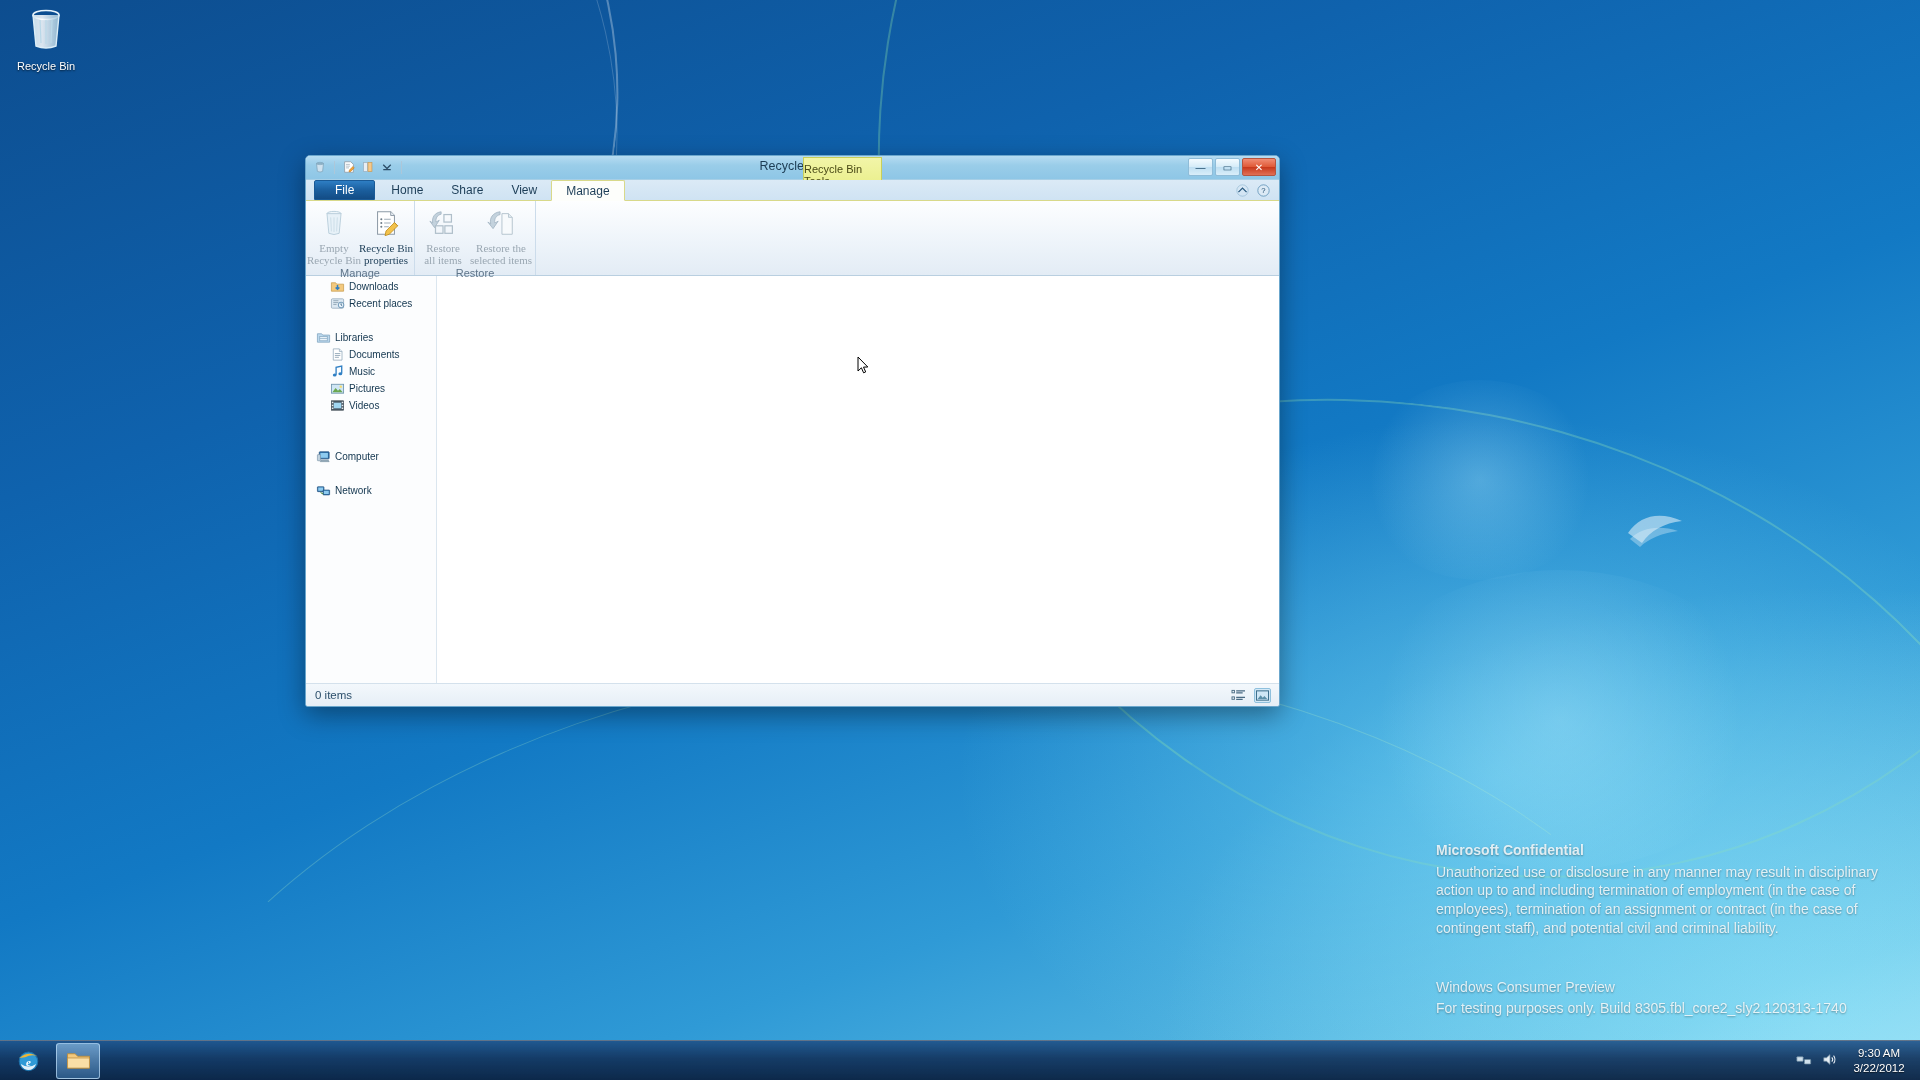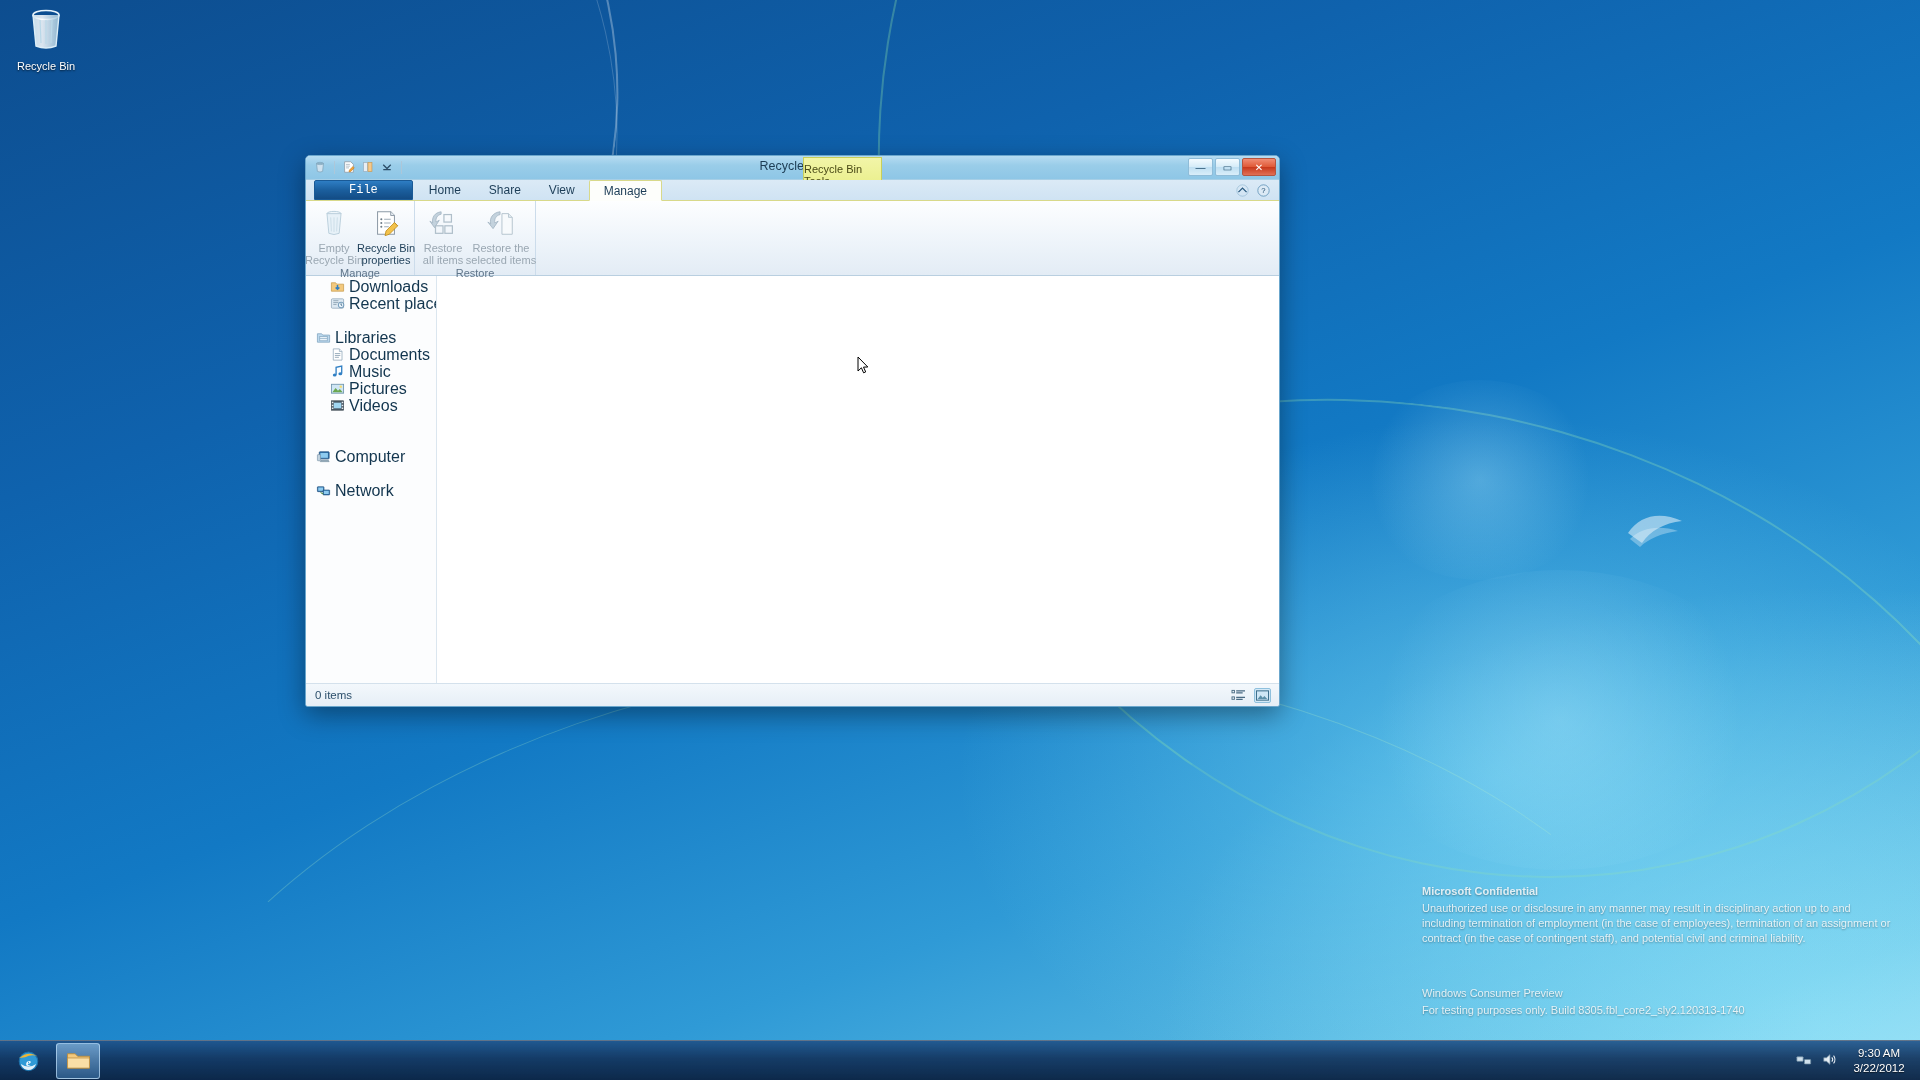--- a/index.html
+++ b/index.html
@@ -36,22 +36,22 @@
   
   #recycle-desktop-icon {
     position:absolute; left:8px; top:4px; width:76px; text-align:center;
     color:#fff; font-size:11px; line-height:1.25;
     text-shadow:0 1px 2px rgba(0,0,0,.75);
   }
   #recycle-desktop-icon .glyph { width:48px; height:48px; margin:0 auto 4px; }
 
   
   #watermark {
-    position:absolute; right:28px; bottom:62px; width:470px;
-    color:rgba(255,255,255,0.82); font-size:11px; line-height:1.34;
+    position:absolute; right:14px; bottom:62px; width:470px;
+    color:rgba(255,255,255,0.82); font-size:14px; line-height:1.34;
     text-shadow:0 1px 2px rgba(0,0,0,.35);
   }
   #watermark .wm-title { font-weight:bold; margin-bottom:3px; }
   #watermark .wm-body { margin-bottom:40px; }
   #watermark .wm-edition { font-weight:normal; margin-bottom:3px; }
 
   
   #taskbar {
     position:absolute; left:0; right:0; bottom:0; height:40px;
     background:linear-gradient(180deg, rgba(30,80,135,0.88) 0%, rgba(18,52,94,0.93) 45%, rgba(10,34,66,0.95) 100%);
@@ -125,21 +125,21 @@
     border-bottom:1px solid #d8d98a;
     display:flex; align-items:stretch;
   }
   .tab {
     padding:0 14px; display:flex; align-items:center; justify-content:center;
     font-size:12px; color:#1c3d57; position:relative;
   }
   .tab.file {
     background:linear-gradient(180deg,#2e7ec4 0%, #1b5f9e 50%, #134c85 100%);
     color:#fff; border:1px solid #1a5somewhere; border-radius:2px 2px 0 0;
-    margin:0 2px 0 8px; padding:0 34px;font-family:Liberation Mono, monospace;
+    margin:0 2px 0 8px; padding:0 20px;
   }
   .tab.file { border:1px solid #1a5a96; }
   .tab.ctx-active {
     background:#fdfefb;
     border:1px solid #d8d98a; border-bottom:1px solid #fdfefb;
     margin-bottom:-1px; border-radius:2px 2px 0 0;
   }
   #tabstrip-right { margin-left:auto; display:flex; align-items:center; gap:6px; padding-right:8px; }
   .tb-round { width:15px; height:15px; display:flex; align-items:center; justify-content:center; }
 
@@ -155,32 +155,32 @@
   .rgroup-items { flex:1; display:flex; align-items:flex-start; padding:4px 2px 0; }
   .rgroup-label { height:15px; text-align:center; font-size:11px; color:#5e7489; line-height:15px; }
   .rbtn {
     width:52px; padding:2px 2px 0; text-align:center;
     display:flex; flex-direction:column; align-items:center;
     font-size:11px; line-height:12px; color:#1c3d57;
   }
   .rbtn.wide { width:64px; }
   .rbtn.disabled { color:#9aa7b2; }
   .rbtn .rglyph { width:32px; height:32px; margin-bottom:3px; display:flex; align-items:center; justify-content:center; }
-  .rbtn .rlabel { white-space:nowrap; }
+  .rbtn .rlabel { white-space:nowrap;font-family:Liberation Serif, serif; }
 
   
   #cursor { position:absolute; left:551px; top:200px; width:12px; height:19px; z-index:60; pointer-events:none; }
 
   
   #win-body { flex:1; display:flex; background:#fff; overflow:hidden; }
   #navpane {
     width:131px; flex:0 0 131px; background:#fcfdfe;
     border-right:1px solid #dbe6ef; padding-top:2px; overflow:hidden;
   }
-  .nav-item { height:17px; display:flex; align-items:center; font-size:16px; color:#12354e; white-space:nowrap; }
+  .nav-item { height:17px; display:flex; align-items:center; font-size:10px; color:#12354e; white-space:nowrap; }
   .nav-item .nico { width:16px; height:16px; margin-right:4px; display:flex; align-items:center; justify-content:center; flex:0 0 16px; }
   .nav-item.root { padding-left:9px; }
   .nav-item.child { padding-left:23px; }
   .nav-gap { height:17px; }
   #content { flex:1; background:#fff; }
 
   
   #statusbar {
     flex:0 0 auto; height:23px; display:flex; align-items:center;
     background:linear-gradient(180deg,#f3f8fc 0%, #e6eef6 100%);

